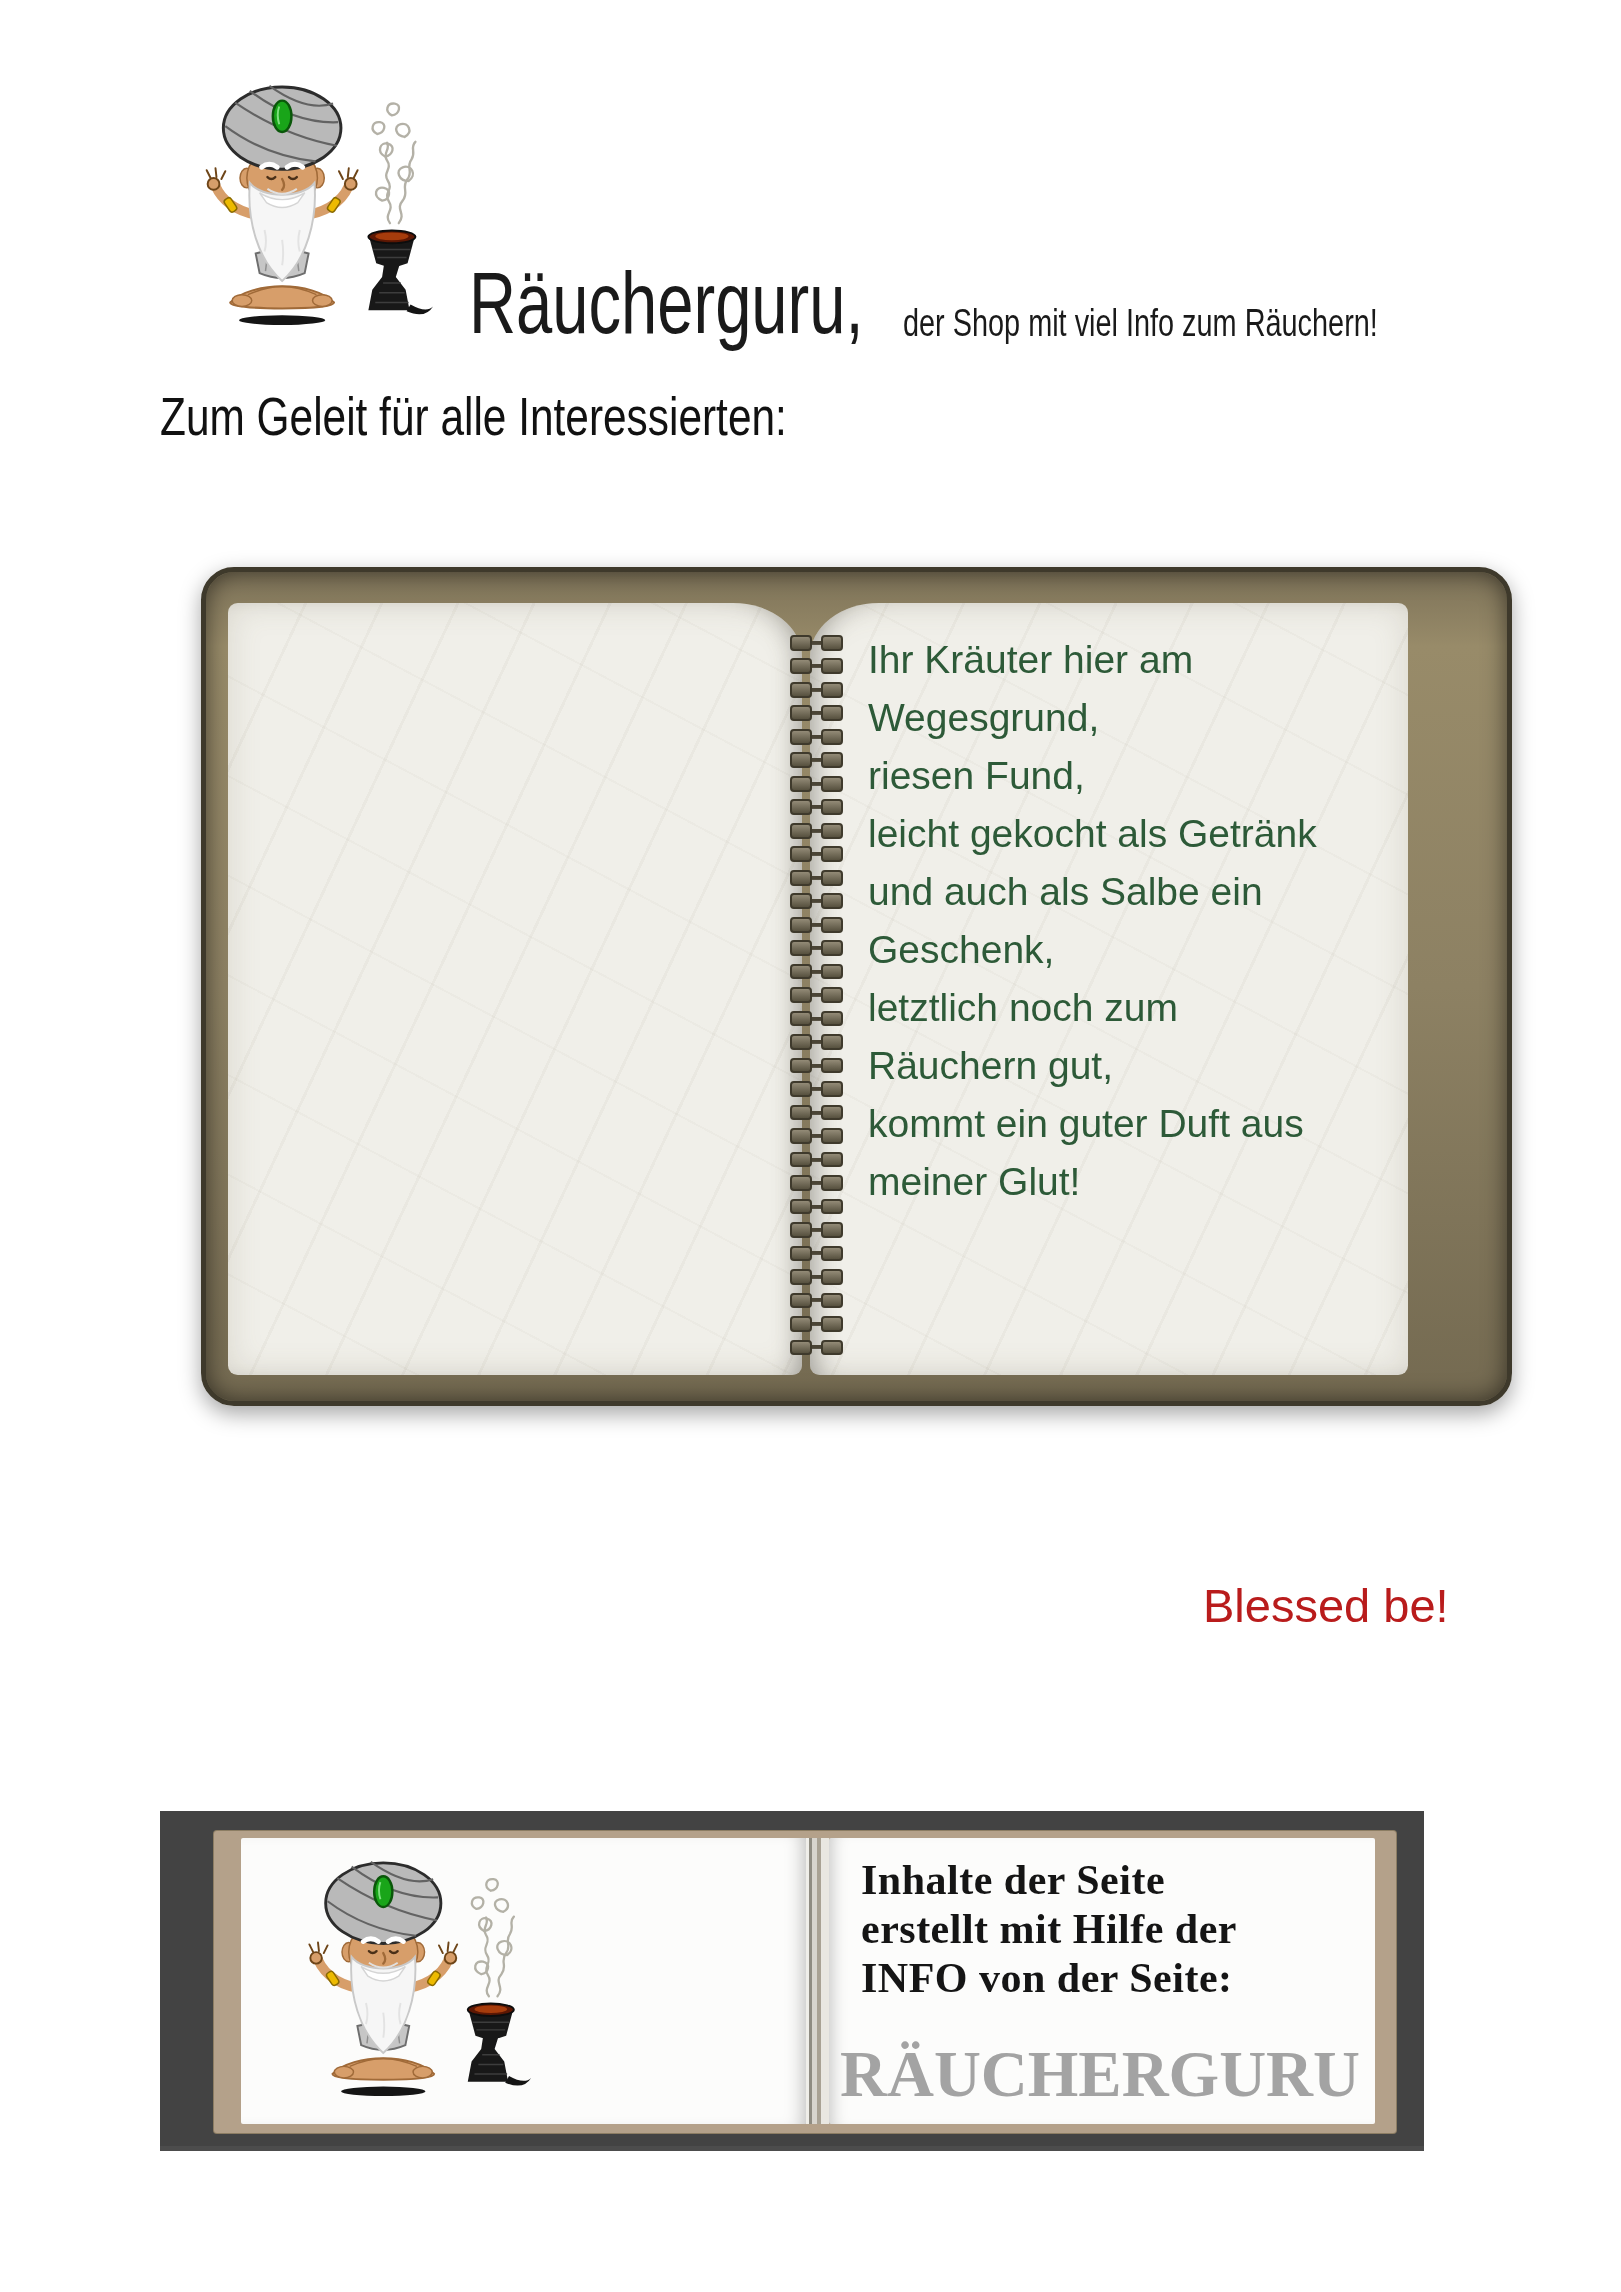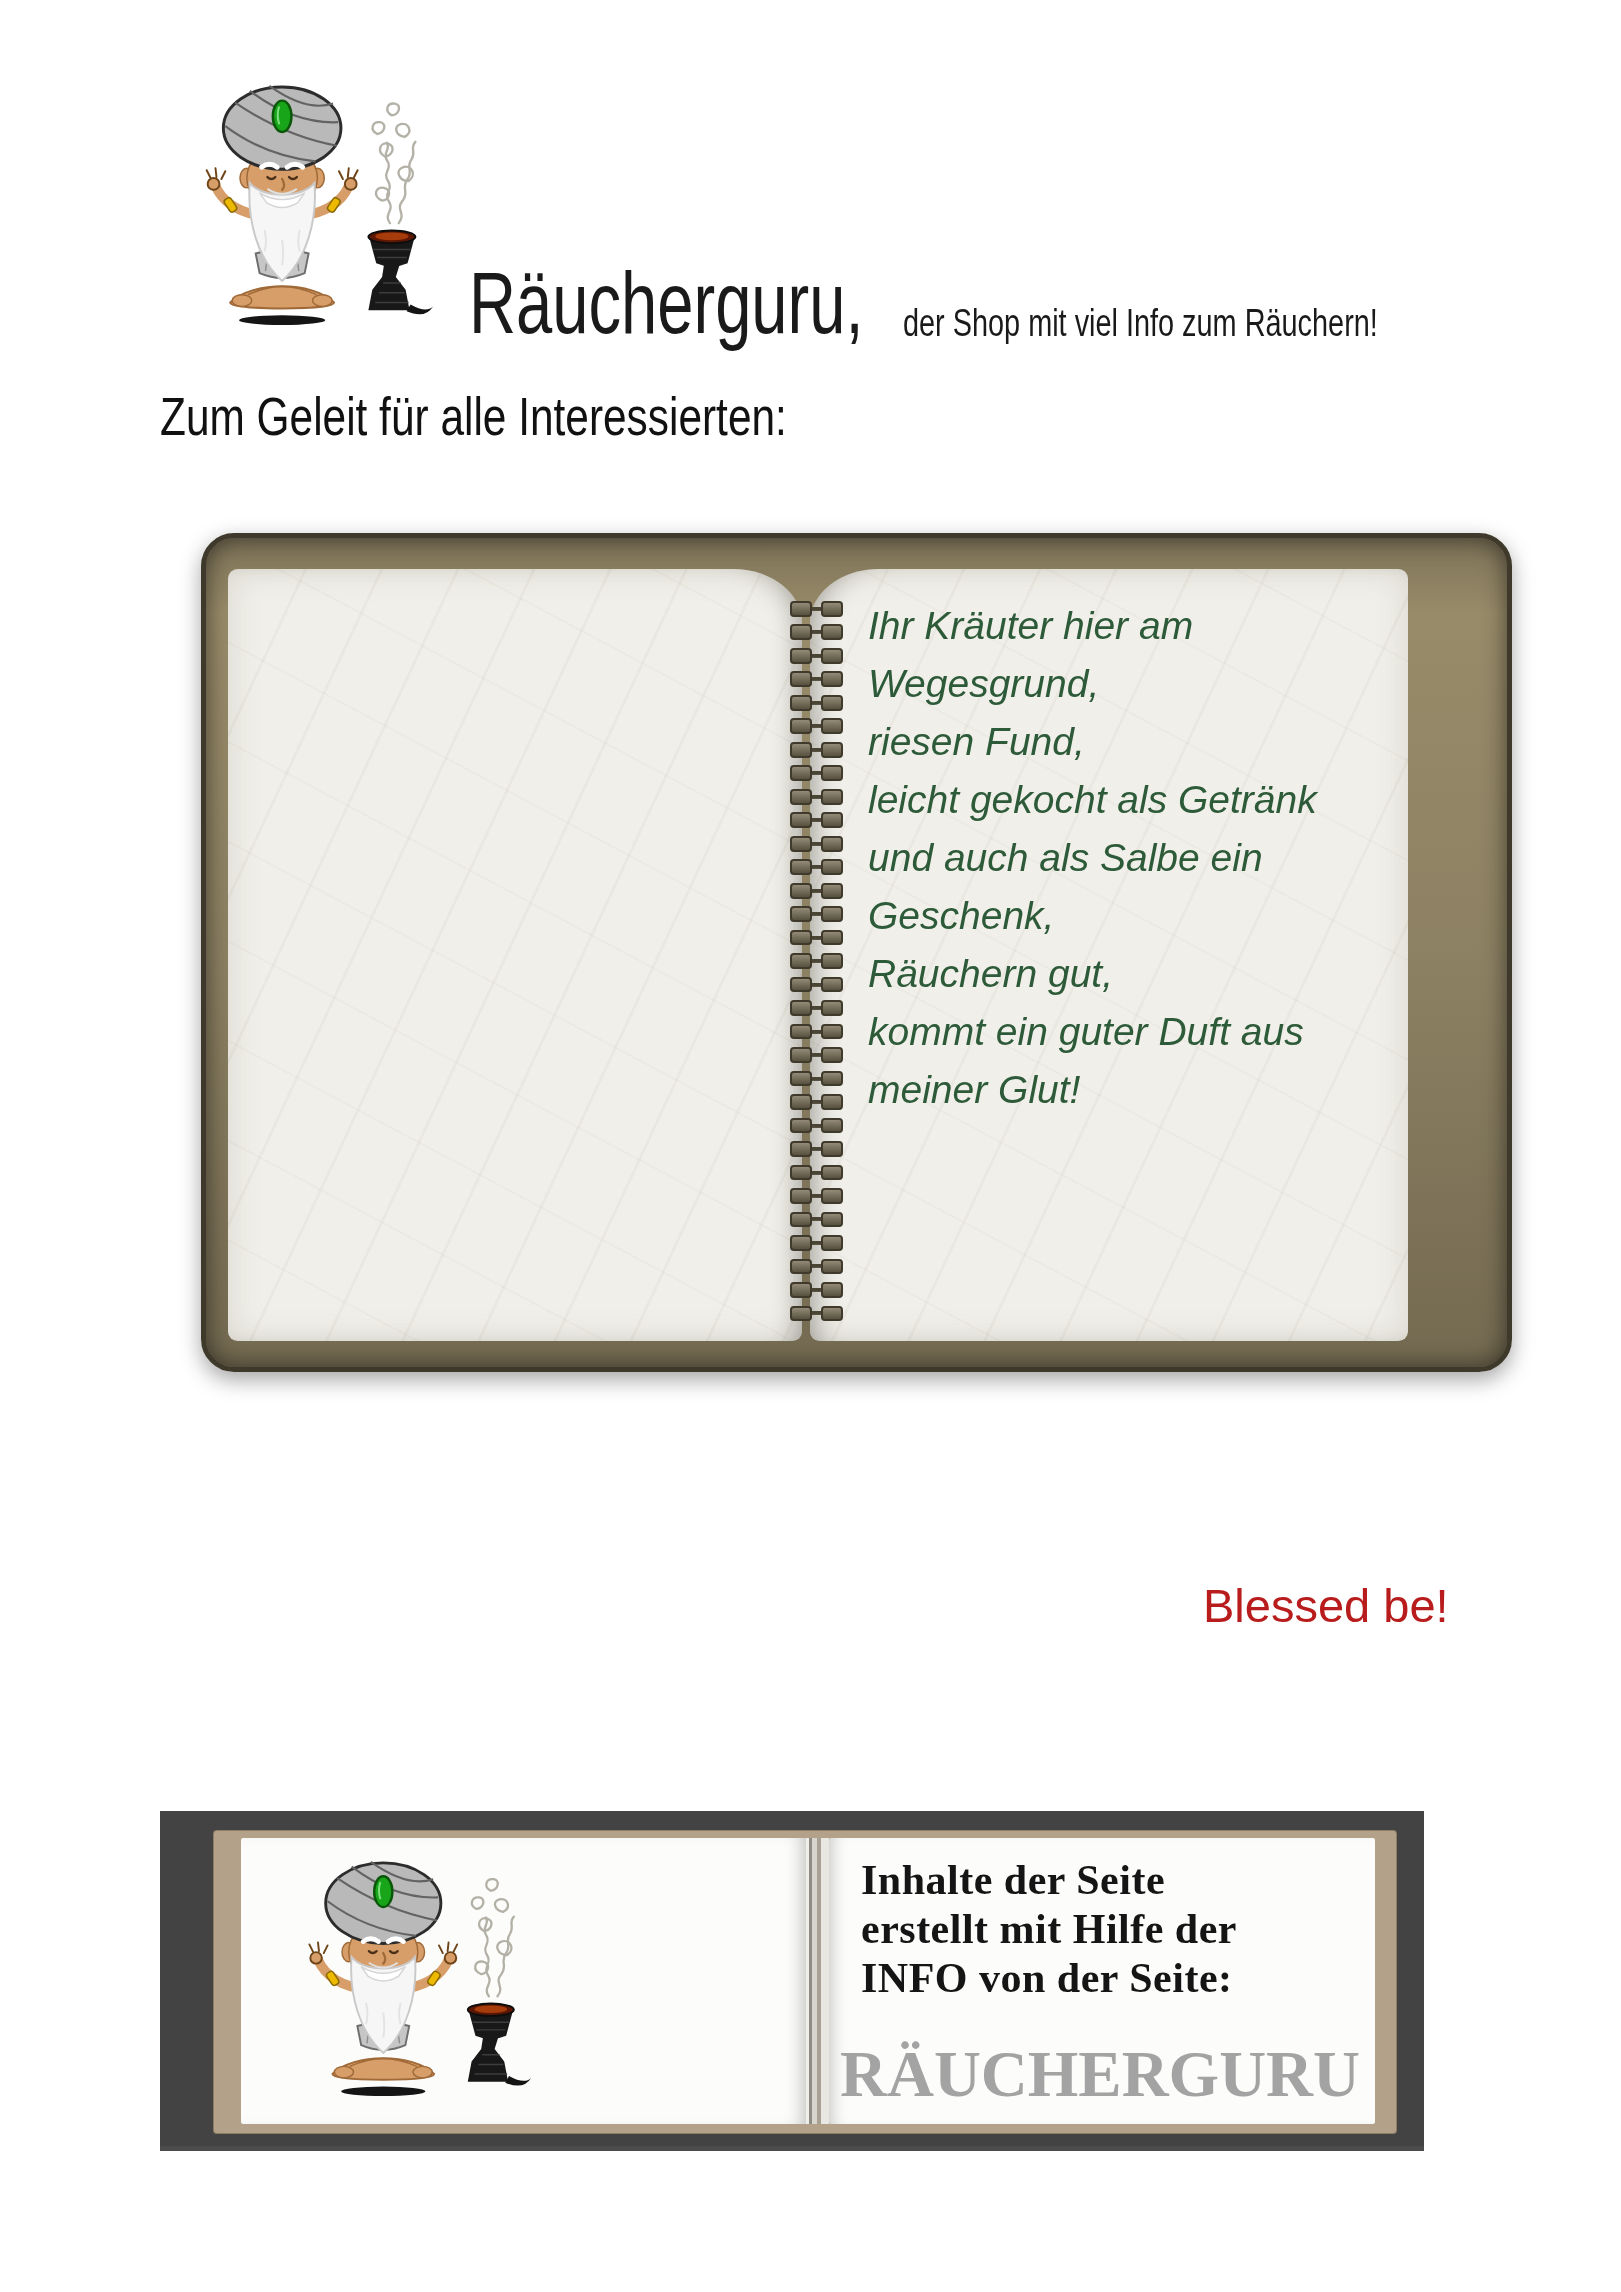--- a/index.html
+++ b/index.html
@@ -9,24 +9,24 @@
 
   
   .brand-title{left:469px;top:259px;font-size:88px;line-height:1;color:#1a1a1a;
     transform:scaleX(.74);transform-origin:0 0;white-space:nowrap;}
   .brand-tagline{left:903px;top:303px;font-size:39px;line-height:1;color:#1a1a1a;
     transform:scaleX(.74);transform-origin:0 0;white-space:nowrap;}
   .intro-heading{left:160px;top:390px;font-size:53px;line-height:1;color:#111;
     transform:scaleX(.80);transform-origin:0 0;white-space:nowrap;}
 
   
-  .notebook{left:201px;top:533px;width:1311px;height:839px;box-sizing:border-box;
+  .notebook{left:201px;top:567px;width:1311px;height:839px;box-sizing:border-box;
     border:5.9px solid #3e392b;border-radius:33px;
     background:linear-gradient(180deg,#7d7258,#988b69 9%,#8d8163 50%,#746a51 100%);
-    box-shadow:inset 0 0 23.5px rgba(0,0,0,.55), 0 7.8px 21.6px rgba(0,0,0,.35);font-style:italic;}
+    box-shadow:inset 0 0 23.5px rgba(0,0,0,.55), 0 7.8px 21.6px rgba(0,0,0,.35);}
   .paper{position:absolute;background-color:#f0efe9;border-radius:9.8px;
     background-image:
       repeating-linear-gradient(115deg, rgba(150,140,120,.07) 0 2.9px, transparent 2.9px 69px),
       repeating-linear-gradient(28deg, rgba(150,140,120,.05) 0 2px, transparent 2px 88px);
     box-shadow:inset 0 0 33px rgba(110,100,70,.18);}
   .paper-left{left:21.6px;top:31px;width:574px;height:772px;border-top-right-radius:69px 54px;
     box-shadow:inset -19.6px 0 25.5px -15.7px rgba(0,0,0,.28), inset 0 0 33px rgba(110,100,70,.18);}
   .paper-right{left:604px;top:31px;width:598px;height:772px;border-top-left-radius:69px 54px;
     box-shadow:inset 19.6px 0 25.5px -15.7px rgba(0,0,0,.28), inset 0 0 33px rgba(110,100,70,.18);}
 
@@ -188,20 +188,21 @@
         <div class="ring"></div>
         <div class="ring"></div>
       </div>
     <div class="poem" style="color: rgb(45, 90, 56);">
         <div class="poem-line">Ihr Kräuter hier am</div>
         <div class="poem-line">Wegesgrund,</div>
         <div class="poem-line">riesen Fund,</div>
         <div class="poem-line">leicht gekocht als Getränk</div>
         <div class="poem-line">und auch als Salbe ein</div>
         <div class="poem-line">Geschenk,</div>
+        <div class="poem-line">letztlich noch zum</div>
         <div class="poem-line">Räuchern gut,</div>
         <div class="poem-line">kommt ein guter Duft aus</div>
         <div class="poem-line">meiner Glut!</div>
       </div>
   </div>
 
   <div class="abs blessing">Blessed be!</div>
 
   <div class="abs banner" style="background: rgb(67, 67, 67);">
     <div class="banner-book" style="background: rgb(180, 161, 138);">

